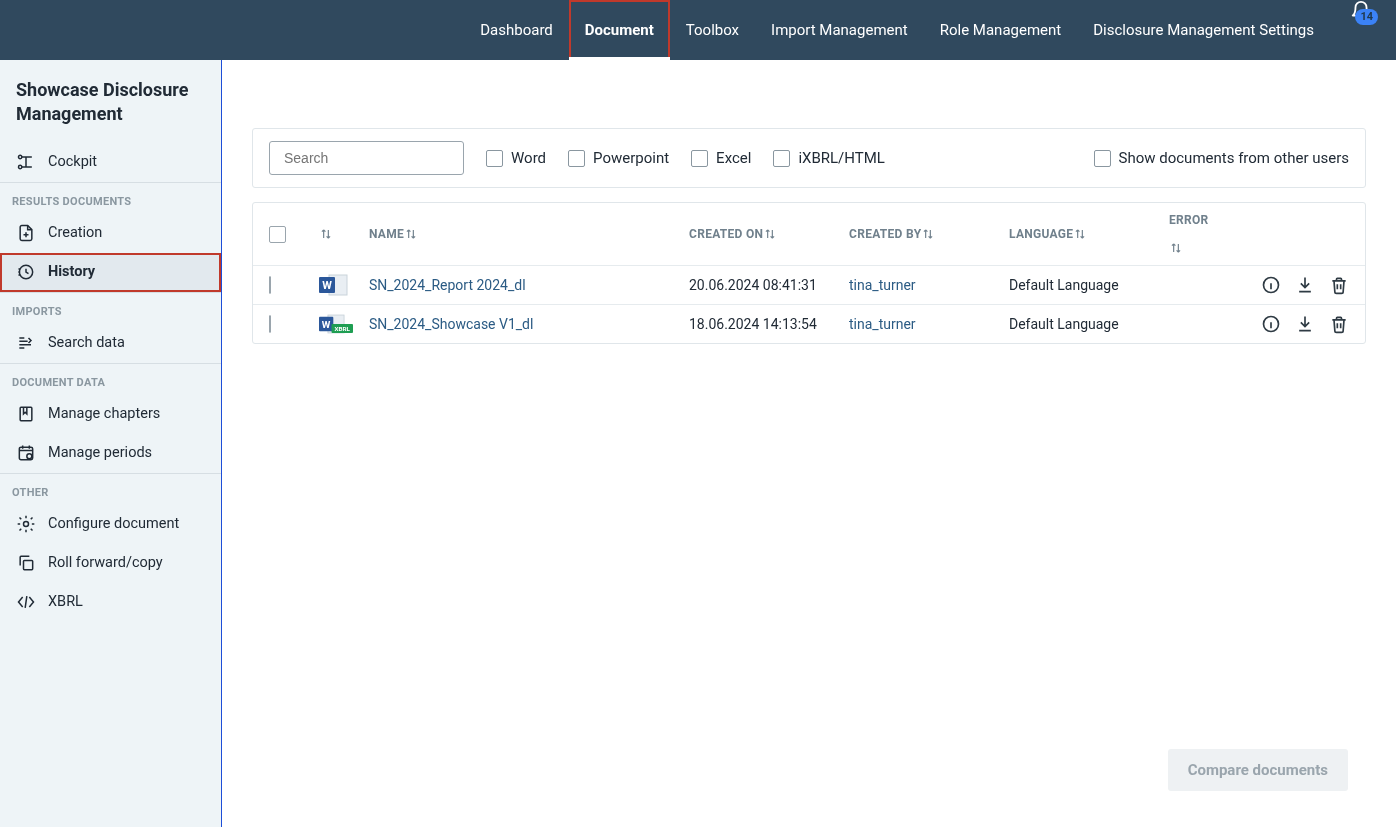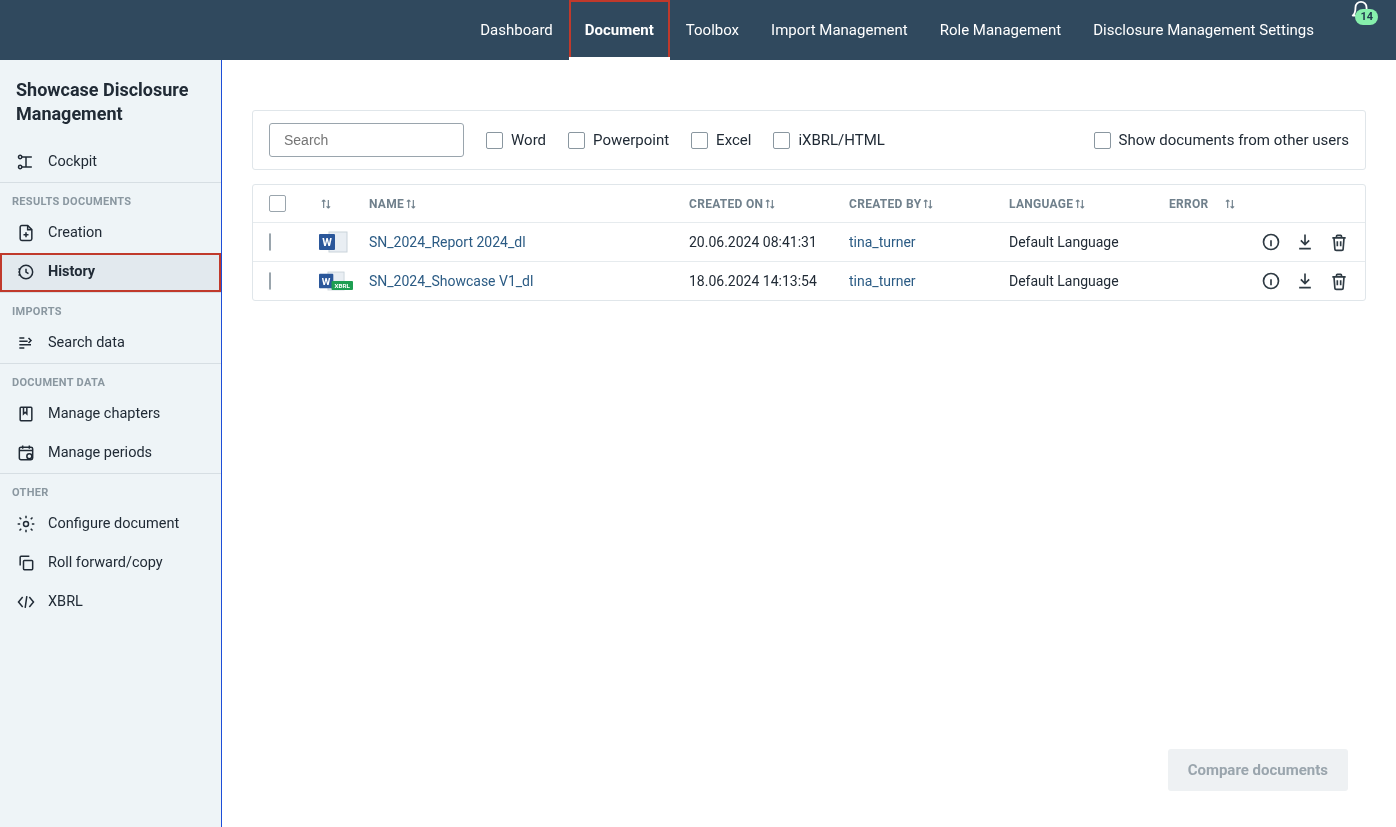--- a/index.html
+++ b/index.html
@@ -7,26 +7,26 @@
 
   
   .topbar { background:#30495e; height:60px; display:flex; align-items:center; justify-content:flex-end; padding:0 24px 0 0; }
   .nav { display:flex; align-items:flex-start; height:100%; }
   .nav-item { color:#fff; padding:0 16px; height:100%; display:flex; align-items:center; font-size:15px; cursor:pointer; position:relative; }
   .nav-item.active { font-weight:700; }
   .nav-item.active::after { content:""; position:absolute; left:0; right:0; bottom:0; height:3px; background:#fff; }
   .nav-item.highlighted { outline:2px solid #c0392b; outline-offset:-2px; }
   .bell-wrap { position:relative; margin-left:20px; cursor:pointer; }
   .bell-wrap svg { stroke:#fff; }
-  .badge { position:absolute; bottom:-3px; right:-6px; background:#86efac; color:#1f384c; border-radius:10px; font-size:11px; font-weight:700; padding:1px 5px; line-height:14px; }
+  .badge { position:absolute; bottom:-3px; right:-6px; background:#3b82f6; color:#1f384c; border-radius:10px; font-size:11px; font-weight:700; padding:1px 5px; line-height:14px; }
 
   
   .main { display:flex; height:767px; }
   .sidebar { width:232px; background:#eef4f7; border-right:1px solid #1d4ed8; display:flex; flex-direction:column; }
-  .content { flex:1; background:#fff; padding:50px 30px 30px 30px; position:relative; }
+  .content { flex:1; background:#fff; padding:68px 30px 30px 30px; position:relative; }
 
   .app-title { font-size:18px; font-weight:700; color:#212b36; padding:18px 16px 16px 16px; line-height:1.35; }
 
   .side-item { display:flex; align-items:center; gap:12px; padding:9px 16px; font-size:14.5px; color:#212b36; cursor:pointer; border-bottom:1px solid transparent;}
   .side-item .icon { width:20px; height:20px; display:flex; align-items:center; justify-content:center; }
   .side-item.active { background:#e2e9ee; font-weight:700; outline:2px solid #c0392b; outline-offset:-2px; }
   .side-group-label { font-size:11px; font-weight:700; letter-spacing:0.3px; color:#8a97a0; padding:12px 12px 6px 12px; text-transform:uppercase; }
   .side-sep { border-top:1px solid #d6dee3; }
 
   
@@ -36,21 +36,21 @@
   .search-box input { border:none; outline:none; font-size:14px; flex:1; background:transparent; }
   .chk { display:flex; align-items:center; gap:8px; font-size:15px; color:#212b36; cursor:pointer; }
   .chk-box { width:17px; height:17px; border:1.5px solid #8a97a0; border-radius:2px; }
   .filters-spacer { flex:1; }
 
   
   .table { margin-top:14px; }
   .thead, .trow { display:grid; grid-template-columns: 50px 50px 320px 160px 160px 160px 60px 120px; align-items:center; }
   .thead { padding:10px 16px; color:#70808c; font-size:12px; font-weight:700; letter-spacing:0.3px; }
   .th { display:flex; align-items:center; text-transform:uppercase;}
-  .th.error-col { flex-direction:row; align-items:flex-start; gap:14px;}
+  .th.error-col { flex-direction:column; align-items:flex-start; gap:14px;}
   .sort-icon { color:#9aa5ad; }
   .trow { padding:6px 16px; border-top:1px solid #e6ebee; font-size:14px; color:#212b36; }
   .trow .row-chk { width:17px; height:17px; border:1.5px solid #9aa5ad; border-radius:2px; cursor:pointer; }
   .ficon { width:34px; height:26px; display:flex; align-items:center; }
   .doc-name { color:#2b5b84; }
   .link { color:#2b5b84; cursor:pointer; }
   .actions { display:flex; gap:14px; justify-content:flex-end; }
   .actions svg { cursor:pointer; }
 
   .compare-btn { position:absolute; right:48px; bottom:36px; background:#eef1f3; color:#9aa5ad; font-weight:700; font-size:15px; padding:12px 20px; border-radius:3px; cursor:not-allowed; }

